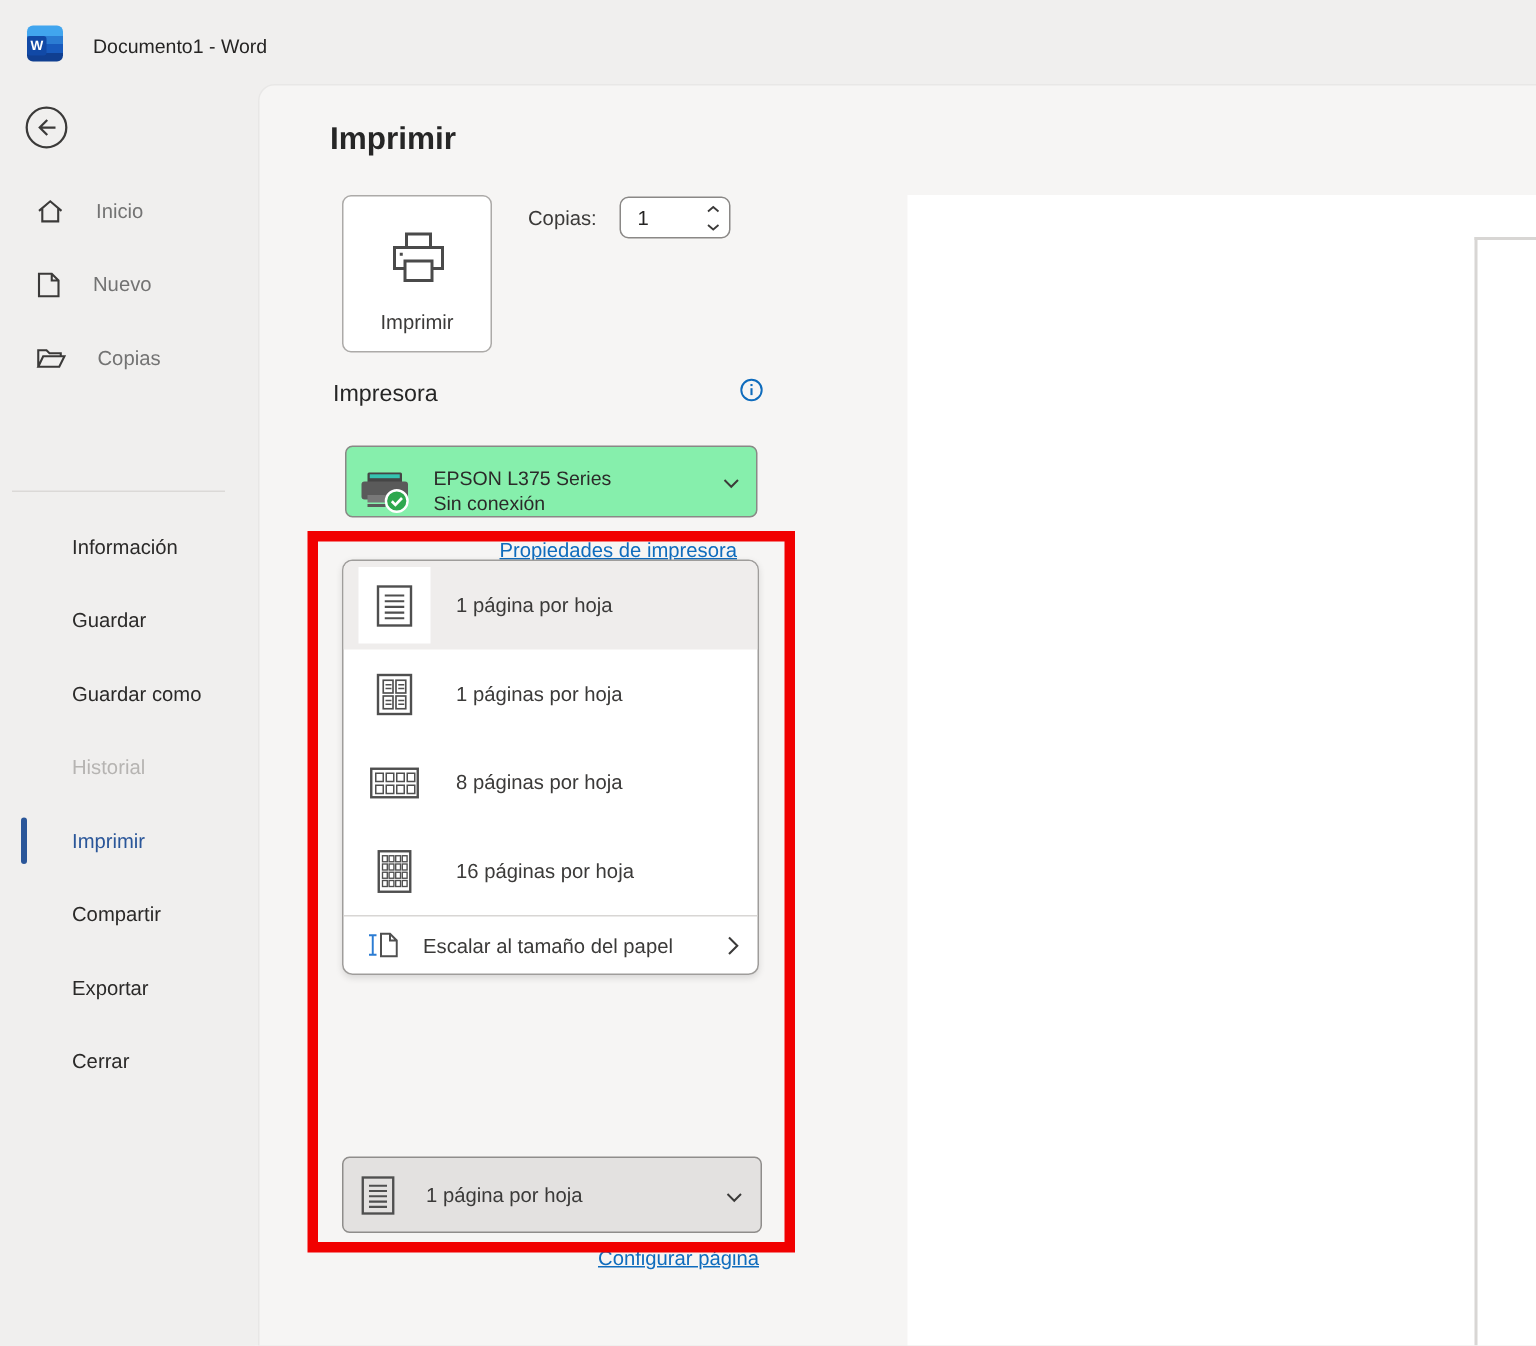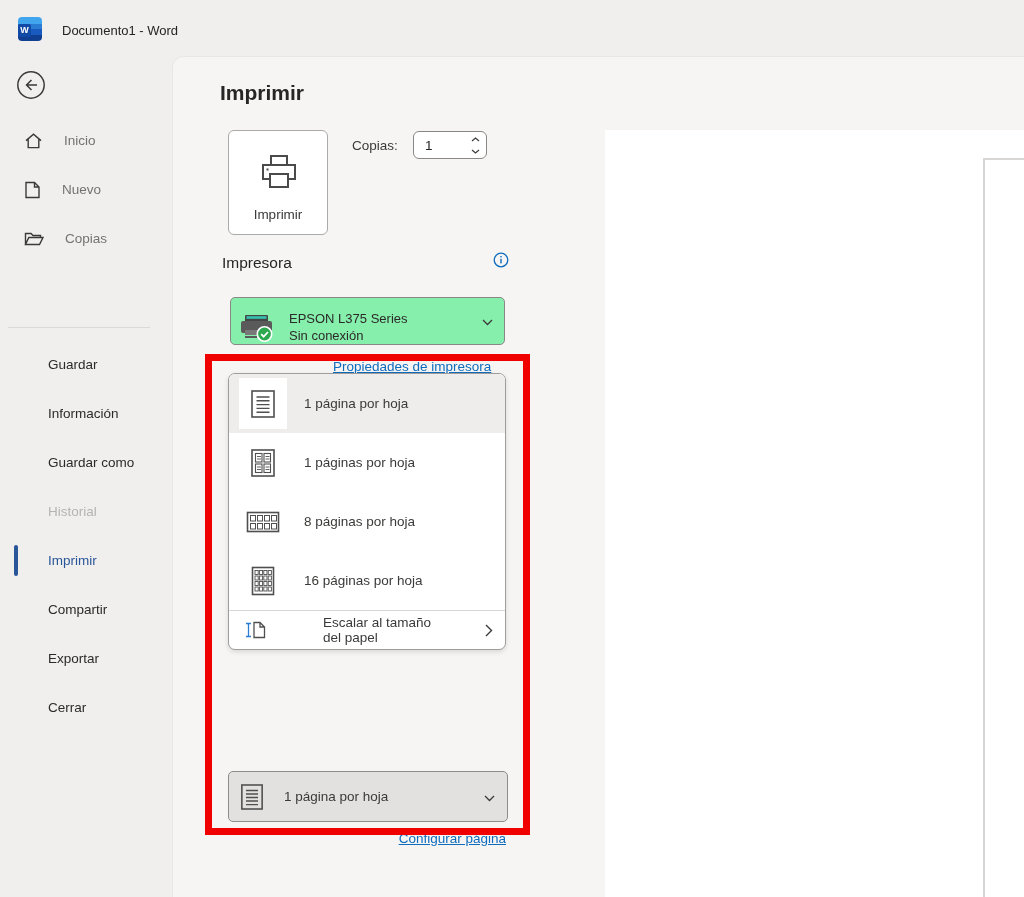--- a/index.html
+++ b/index.html
@@ -67,21 +67,21 @@
   
   .pages-menu { position:absolute; left:55px; top:316px; width:278px; background:#fff;
     border:1px solid #9f9d9b; border-radius:7px; box-shadow:0 2px 5px rgba(0,0,0,0.12); overflow:hidden; }
   .menu-item { display:flex; align-items:center; height:59px; padding-left:10px; cursor:pointer; }
   .menu-item .iconbox { width:48px; height:51px; display:flex; align-items:center; justify-content:center;
     margin-right:17px; line-height:0; }
   .menu-item.selected { background:#efedec; }
   .menu-item.selected .iconbox { background:#ffffff; }
   .menu-item .lbl { font-size:13.5px; color:#3b3a39; }
   .scale-item { display:flex; align-items:center; height:39px; border-top:1px solid #d8d6d4;
-    padding:0 12px 0 16px; cursor:pointer;gap:41px; }
+    padding:0 12px 0 16px; cursor:pointer; }
   .scale-item .sicon { margin-right:15px; line-height:0; }
   .scale-item .lbl { font-size:13.5px; color:#3b3a39; flex:1; }
   .scale-item .chev { line-height:0; }
 
   
   .pages-collapsed { position:absolute; left:55px; top:714px; width:280px; height:51px; background:#e3e1e0;
     border:1px solid #8f8d8b; border-radius:5px; display:flex; align-items:center; cursor:pointer; }
   .pages-collapsed .cicon { margin-left:11px; line-height:0; }
   .pages-collapsed .lbl { margin-left:20px; font-size:13.5px; color:#3b3a39; }
   .pages-collapsed .chev { position:absolute; right:12px; top:23px; line-height:0; }
@@ -132,22 +132,22 @@
         <svg width="20" height="16" viewBox="0 0 20 16">
           <path d="M1.5 13.5 V2.5 H7 L9 4.5 H16.5 V6.5 M1.5 13.5 L4.8 6.5 H19 L15.5 13.5 Z" fill="none" stroke="#3b3a39" stroke-width="1.4"></path>
         </svg>
         <span class="lbl">Copias</span>
       </div>
     </div>
 
     <div class="side-divider"></div>
 
     <div class="side-secondary">
+      <div class="ss-item">Información</div>
       <div class="ss-item">Guardar</div>
-      <div class="ss-item">Información</div>
       <div class="ss-item">Guardar como</div>
       <div class="ss-item disabled">Historial</div>
       <div class="ss-item selected">Imprimir</div>
       <div class="ss-item">Compartir</div>
       <div class="ss-item">Exportar</div>
       <div class="ss-item">Cerrar</div>
     </div>
   </div>
 
   <div class="main">

